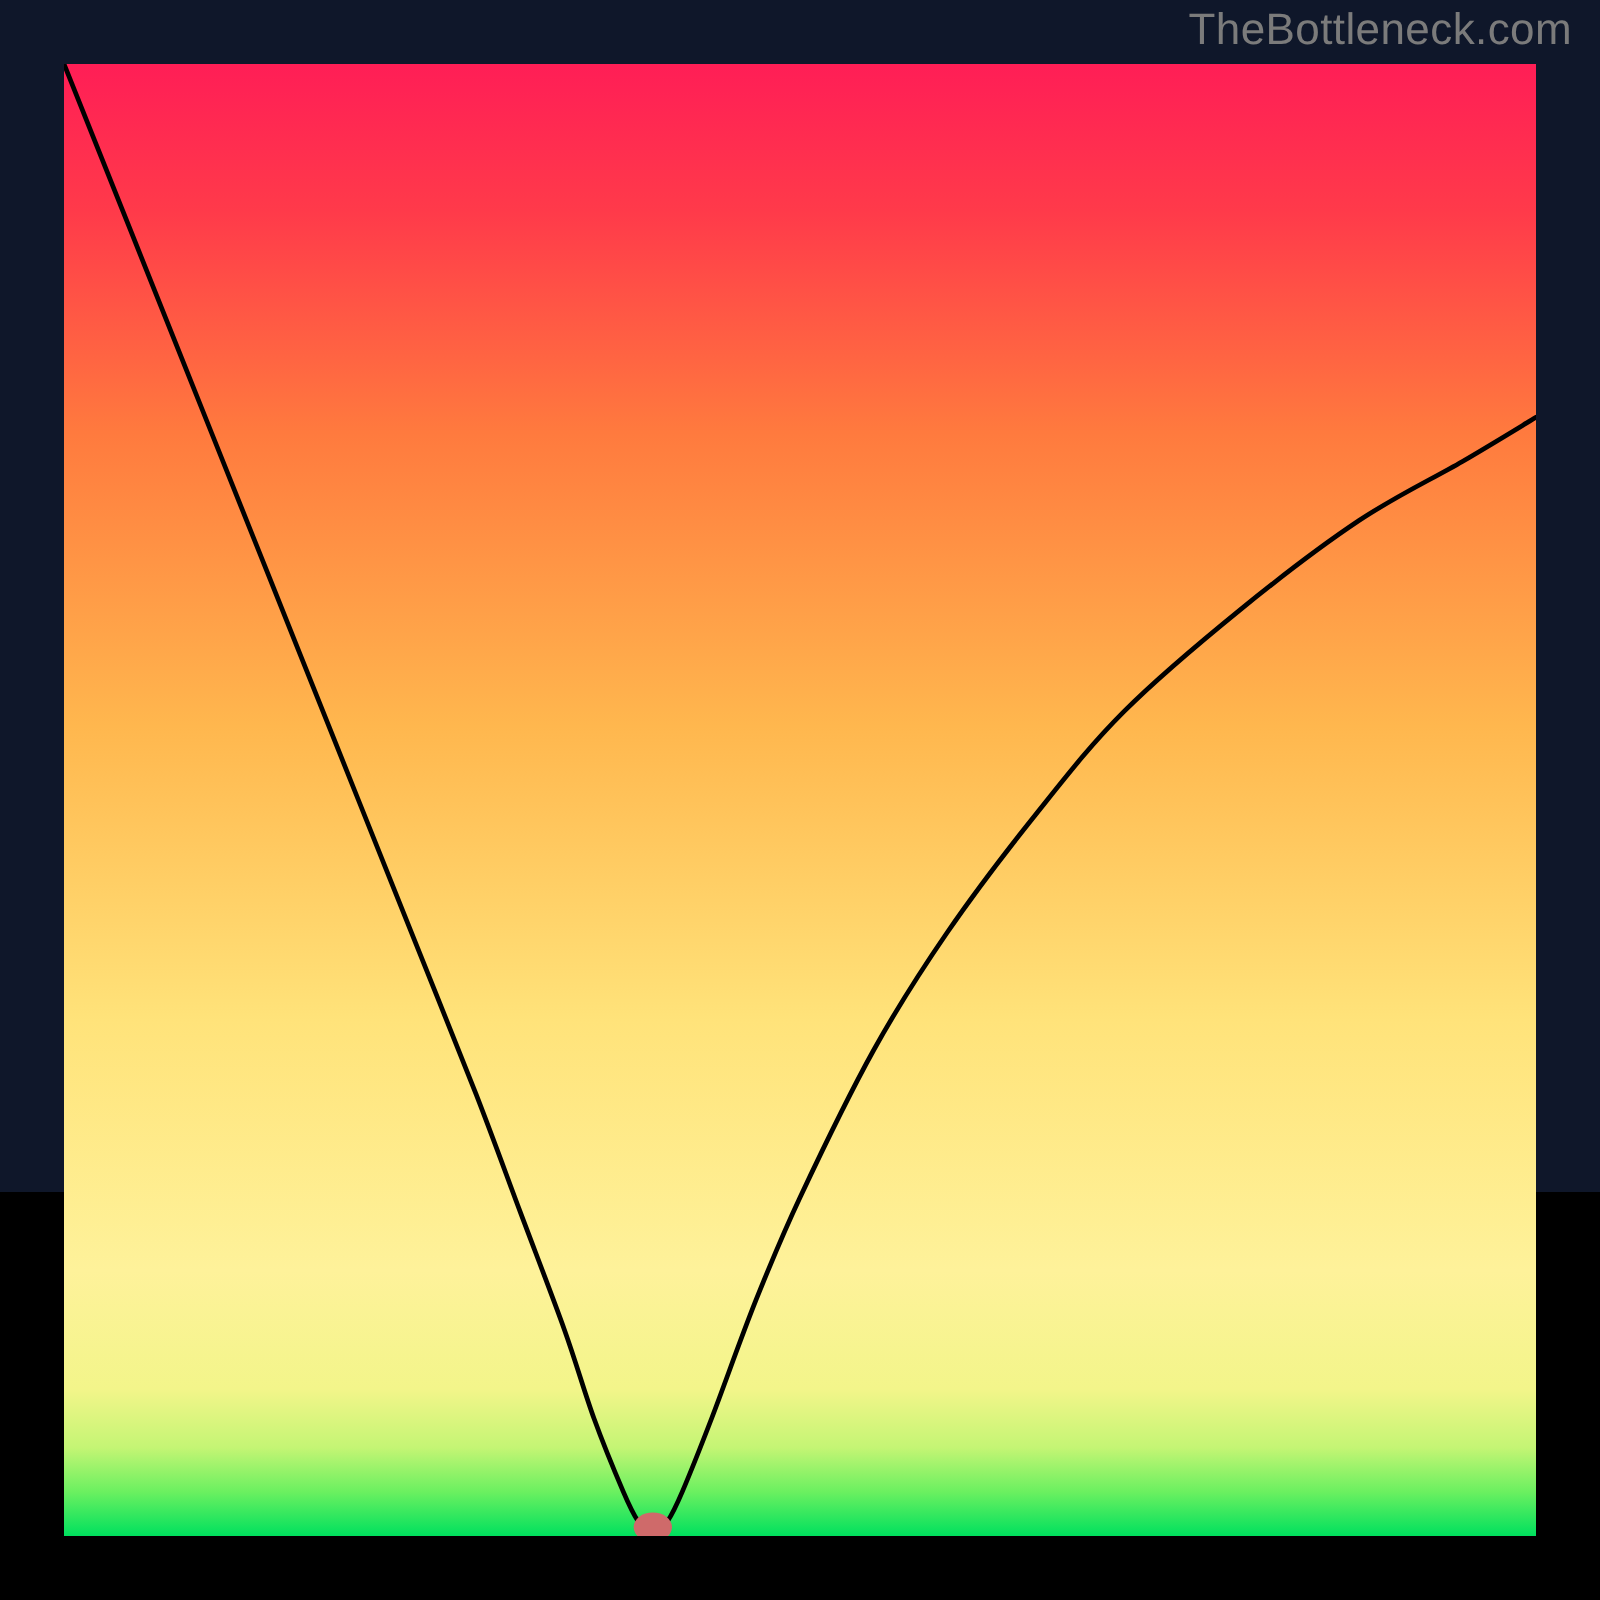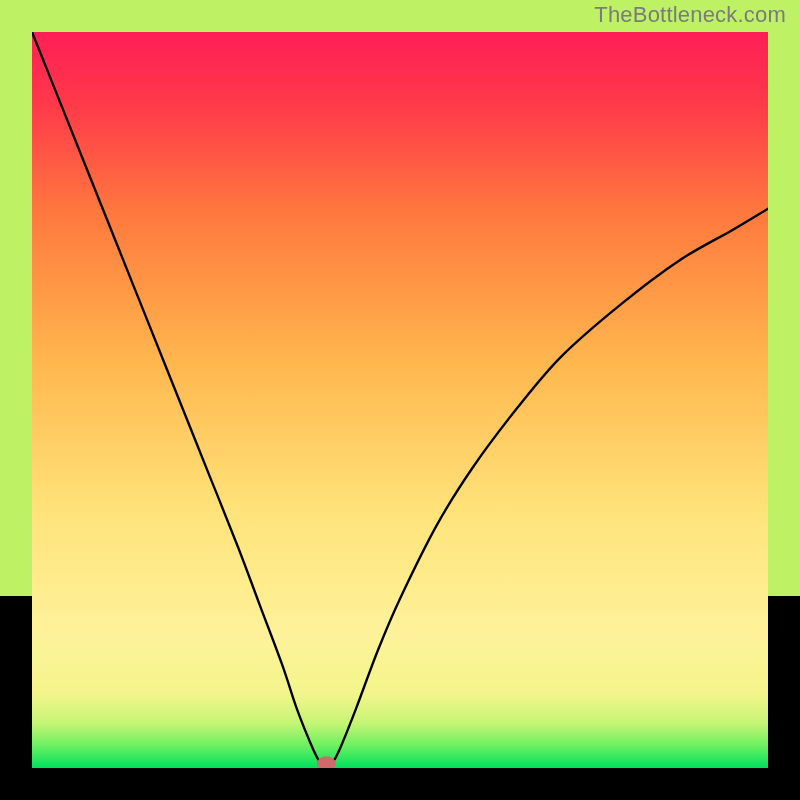--- a/index.html
+++ b/index.html
@@ -8,21 +8,21 @@
     width: 800px;
     height: 800px;
     background: #000000;
     overflow: hidden;
     font-family: Arial, Helvetica, sans-serif;
   }
   .frame {
     position: relative;
     width: 800px;
     height: 596px;
-    background: #bef264;
+    background: #0f172a;
   }
   .watermark {
     position: absolute;
     top: 2px;
     right: 14px;
     color: #7b7b7b;
     font-size: 22px;
     font-weight: 500;
     letter-spacing: 0.2px;
     z-index: 5;

